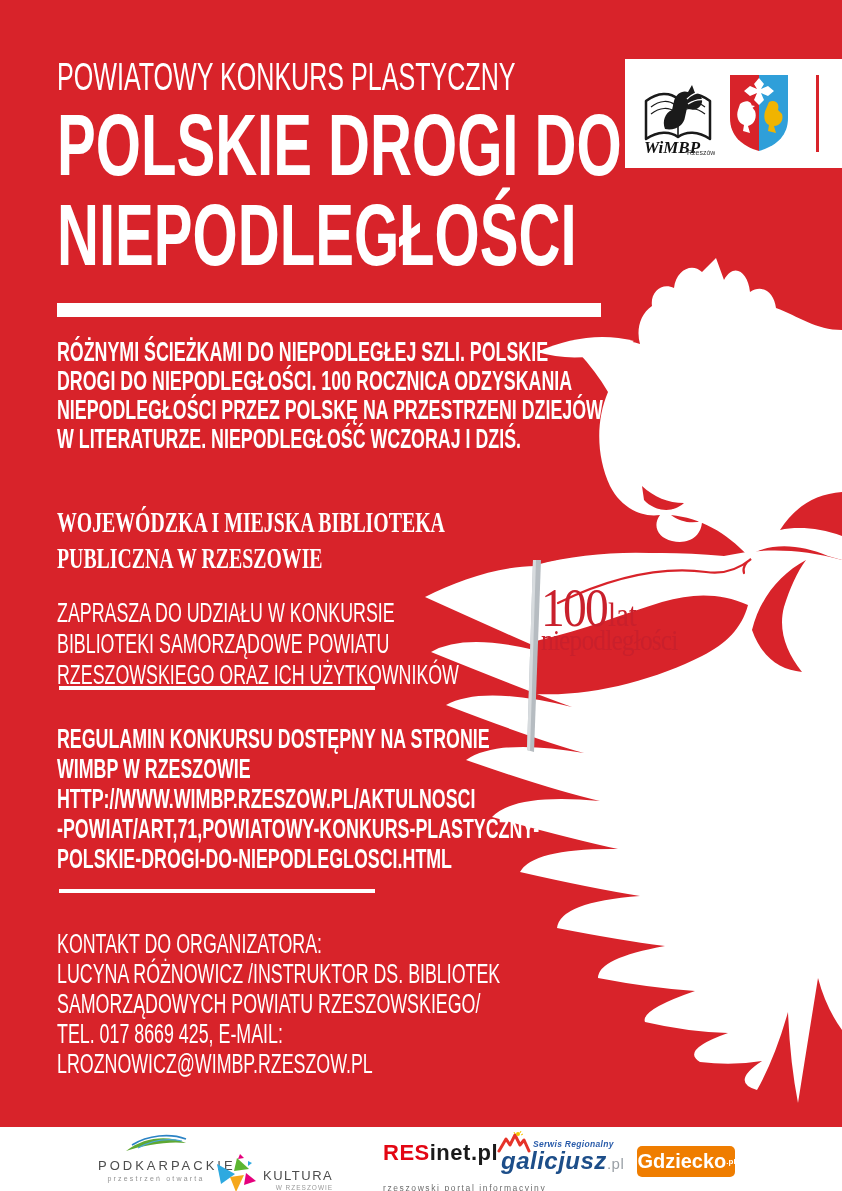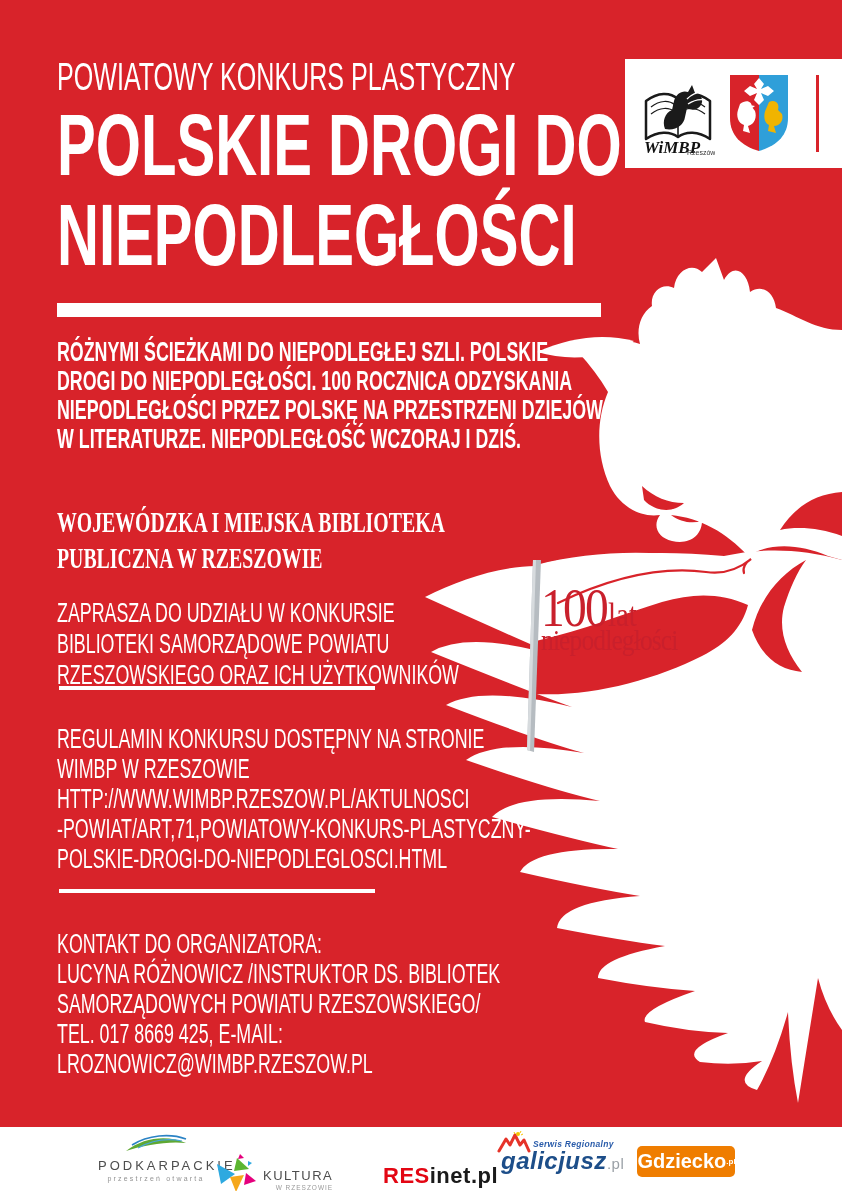--- a/index.html
+++ b/index.html
@@ -13,21 +13,21 @@
   .cond{transform:scaleX(.66);transform-origin:0 0;display:block;white-space:nowrap;}
   .kicker{left:57px;top:56px;font-size:38px;font-weight:normal;letter-spacing:0;}
   .title{left:57px;top:100px;font-size:88px;line-height:90px;font-weight:bold;}
   .titlebar{left:57px;top:303px;width:544px;height:14px;background:#fff;}
   .intro{left:57px;top:338px;font-size:27px;line-height:29px;font-weight:bold;}
   .org-head{left:57px;top:504px;font-size:30px;line-height:36px;font-weight:bold;font-family:Liberation Serif, serif;}
   .org-lines{left:57px;top:578px;font-size:27px;line-height:31px;font-weight:400;margin-top:20px;}
   .rule{height:4px;background:#fff;width:316px;left:59px;}
   .rule1{top:686px;}
   .rule2{top:889px;}
-  .reg{left:57px;top:724px;font-size:27px;line-height:30px;font-weight:400;}
+  .reg{left:57px;top:724px;font-size:27px;line-height:30px;font-weight:700;}
   .contact{left:57px;top:921px;font-size:27px;line-height:30px;font-weight:400;margin-top:8px;}
   .eagle-svg{left:0;top:0;width:842px;height:1191px;pointer-events:none;}
   
   .flagtext{left:541px;top:581px;color:#c9202c;font-family:"Liberation Serif",serif;
             transform:scaleX(.88);transform-origin:0 0;line-height:1;}
   .flagtext .n100{font-size:54px;letter-spacing:-2px;}
   .flagtext .lat{font-size:33px;margin-left:1px;}
   .flagtext .niep{font-size:29px;margin-top:-9px;letter-spacing:-1px;}
   
   .logobox{left:625px;top:59px;width:217px;height:109px;background:#fff;}
@@ -38,21 +38,21 @@
   .footer{left:0;top:1127px;width:842px;height:64px;background:#fff;}
   .flogo{position:absolute;}
   .pk{left:98px;top:6px;width:116px;text-align:center;}
   .pk .nm{font-size:13px;letter-spacing:3px;color:#4d4d4d;margin-top:1px;}
   .pk .tg{font-size:7px;letter-spacing:2.2px;color:#929292;margin-top:2px;}
   .ku{left:213px;top:25px;display:flex;align-items:center;}
   .ku .txt{margin-left:6px;margin-top:10px;}
   .ku .nm{font-size:13px;letter-spacing:1.5px;color:#4d4d4d;}
   .ku .tg{font-size:6.5px;letter-spacing:1px;color:#9a9a9a;text-align:right;margin-top:1px;}
   .rs{left:383px;top:13px;}
-  .rs .l1{font-size:22px;font-weight:bold;letter-spacing:.5px;margin-top:23px;}
+  .rs .l1{font-size:22px;font-weight:bold;letter-spacing:.5px;}
   .rs .res{color:#e30613;}
   .rs .inet{color:#1a1a1a;}
   .rs .pl{color:#1a1a1a;}
   .rs .tg{font-size:8.5px;color:#6d6d6d;letter-spacing:1.6px;margin-top:17px;}
   .ga{left:497px;top:8px;width:130px;height:48px;text-decoration:underline;}
   .ga .kick{position:absolute;left:36px;top:4px;font-size:8.5px;font-weight:bold;
             font-style:italic;color:#2a5caa;letter-spacing:.3px;}
   .ga .nm{position:absolute;left:4px;top:12px;font-size:24px;font-weight:bold;
           font-style:italic;color:#1d4e89;letter-spacing:.5px;}
   .ga .tld{font-size:15px;font-weight:400;font-style:normal;color:#9aa0a6;}

